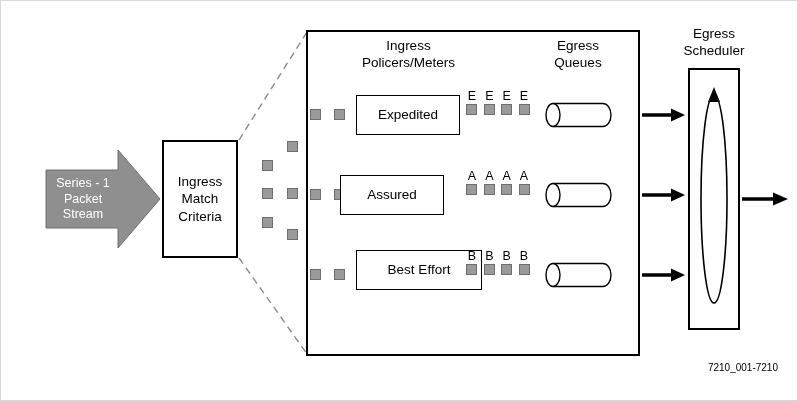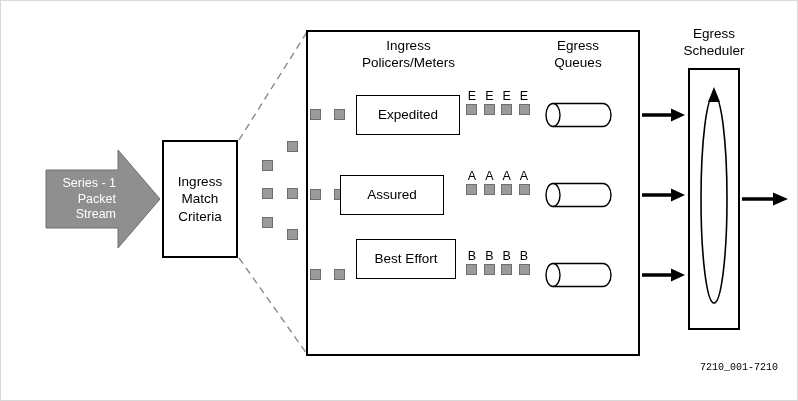--- a/index.html
+++ b/index.html
@@ -25,21 +25,21 @@
     position:absolute;width:11px;height:11px;background:#9a9a9a;
     border:1px solid #6e6e6e;box-sizing:border-box;
   }
   .letters,.squares{position:absolute;display:flex;justify-content:space-between;width:64px;}
   .letters span{display:inline-block;width:12px;text-align:center;font-size:12.5px;}
   .squares .packet{position:static;}
   .arrow-text{
     position:absolute;color:#ffffff;font-size:12.5px;text-align:center;
     white-space:pre-line;line-height:1.25;
   }
-  .fig-id{position:absolute;font-size:10px;text-align:right;color:#000;font-family:Liberation Mono, monospace;}
+  .fig-id{position:absolute;font-size:10px;text-align:right;color:#000;}
 </style>
 </head>
 <body>
 
 <div class="canvas">
 
   <svg class="underlay" width="798" height="401" viewBox="0 0 798 401">
 
     <polygon points="46,170 118,170 118,150 160,199 118,248 118,228 46,228" fill="#8f8f8f" stroke="#6e6e6e" stroke-width="1"></polygon>
 
@@ -78,21 +78,21 @@
     </g>
 
     <g>
       <line x1="742" y1="199" x2="773" y2="199" stroke="#000000" stroke-width="3.5"></line>
       <polygon points="773,192.5 788,199 773,205.5" fill="#000000"></polygon>
     </g>
   </svg>
 
   <div class="layer">
 
-    <div class="arrow-text" style="left:50px;top:176px;width:66px;text-align:right;">Series - 1
+    <div class="arrow-text" style="left:50px;top:176px;width:66px;">Series - 1
 Packet
 Stream</div>
 
     <div class="box box--white" style="left:162px;top:140px;width:76px;height:118px;">
       <span class="box-label">Ingress
 Match
 Criteria</span>
     </div>
 
     <div class="box" style="left:306px;top:30px;width:334px;height:326px;"></div>
@@ -142,21 +142,21 @@
     </div>
     <div class="squares" style="left:466px;top:184px;">
       <div class="packet"></div>
       <div class="packet"></div>
       <div class="packet"></div>
       <div class="packet"></div>
     </div>
 
     <div class="packet" style="left:310px;top:269px;"></div>
     <div class="packet" style="left:334px;top:269px;"></div>
-    <div class="box policer-box" style="left:356px;top:239px;width:100px;height:40px;">
+    <div class="box policer-box" style="left:356px;top:250px;width:126px;height:40px;">
       <span class="box-label">Best Effort</span>
     </div>
     <div class="letters" style="left:466px;top:249px;">
       <span>B</span>
       <span>B</span>
       <span>B</span>
       <span>B</span>
     </div>
     <div class="squares" style="left:466px;top:264px;">
       <div class="packet"></div>

